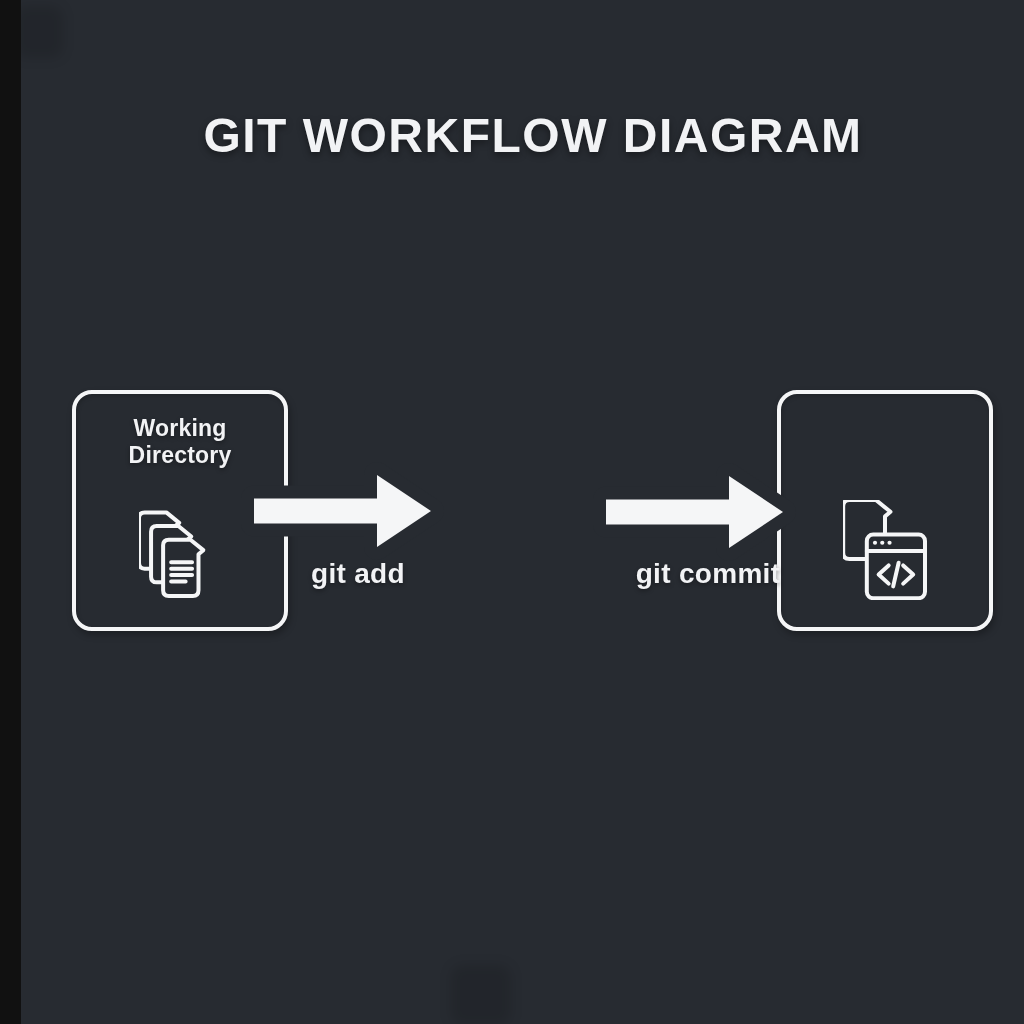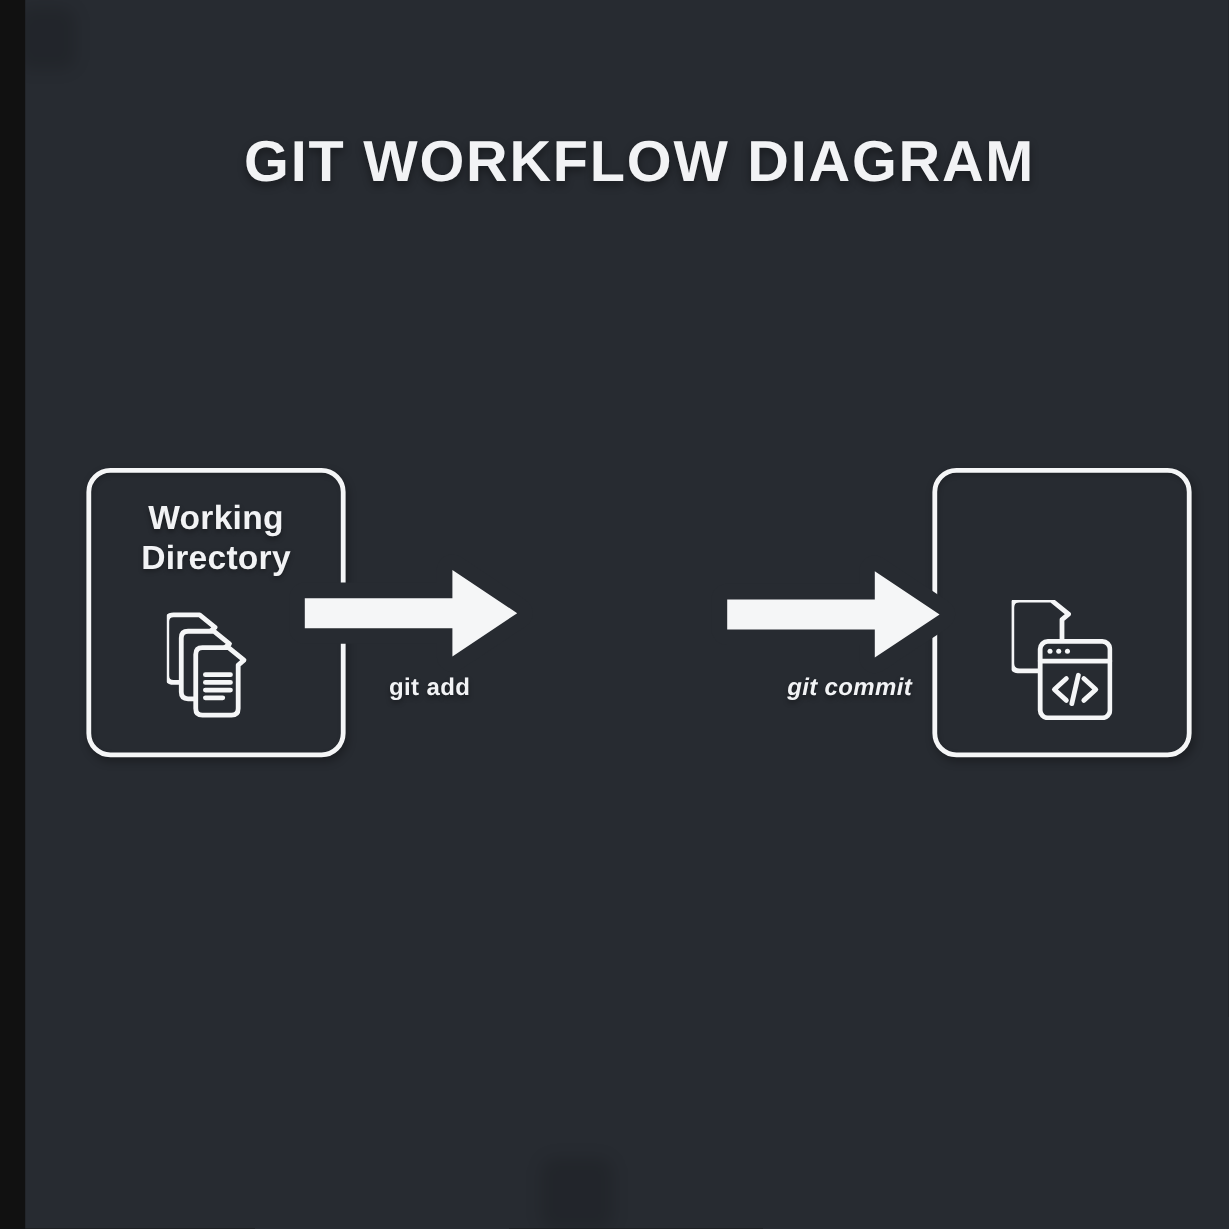--- a/index.html
+++ b/index.html
@@ -30,45 +30,45 @@
     border:4px solid var(--stroke);border-radius:20px;
     box-shadow:2px 4px 7px rgba(0,0,0,.28), inset 1px 2px 4px rgba(0,0,0,.18);
     z-index:1;
   }
   .node.n1{left:51px;width:216px;}
   .node.n2{left:405px;width:212px;}
   .node.n3{left:756px;width:216px;}
 
   .node-title{
     margin-top:21px;text-align:center;
-    font-size:28px;font-weight:700;line-height:1.18;letter-spacing:.2px;
+    font-size:23px;font-weight:700;line-height:1.18;letter-spacing:.2px;
     color:var(--text);text-shadow:0 2px 4px rgba(0,0,0,.35);
   }
   .node-icon{
     position:absolute;left:50%;transform:translateX(-50%);
   }
   .n1 .node-icon{top:108px;}
   .n2 .node-icon{top:112px;}
   .n3 .node-icon{top:106px;}
 
   .icon *{vector-effect:non-scaling-stroke;}
   .icon .ln{fill:none;stroke:var(--stroke);stroke-width:4;stroke-linejoin:round;stroke-linecap:round;}
   .icon .oc{fill:var(--bg);stroke:var(--stroke);stroke-width:4;stroke-linejoin:round;}
 
   .overlay{position:absolute;left:0;top:0;z-index:2;pointer-events:none;}
   .arrow-halo{fill:var(--bg);stroke:var(--bg);stroke-width:26;stroke-linejoin:round;}
   .arrow-body{fill:var(--stroke);}
 
   .arrow-label{
     position:absolute;transform:translate(-50%,-50%);z-index:3;
-    font-size:20px;font-weight:600;letter-spacing:.3px;color:var(--text);
+    font-size:28px;font-weight:600;letter-spacing:.3px;color:var(--text);
     text-shadow:0 2px 4px rgba(0,0,0,.35);white-space:nowrap;
   }
   .arrow-label.l1{left:337px;top:574px;}
-  .arrow-label.l2{left:687px;top:574px;font-style:italic;}
+  .arrow-label.l2{left:687px;top:574px;}
 </style>
 </head>
 <body>
 
 <div class="canvas">
 
   <div class="smudge tl"></div>
   <div class="smudge bc"></div>
 
   <h1 class="diagram-title">GIT WORKFLOW DIAGRAM</h1>

